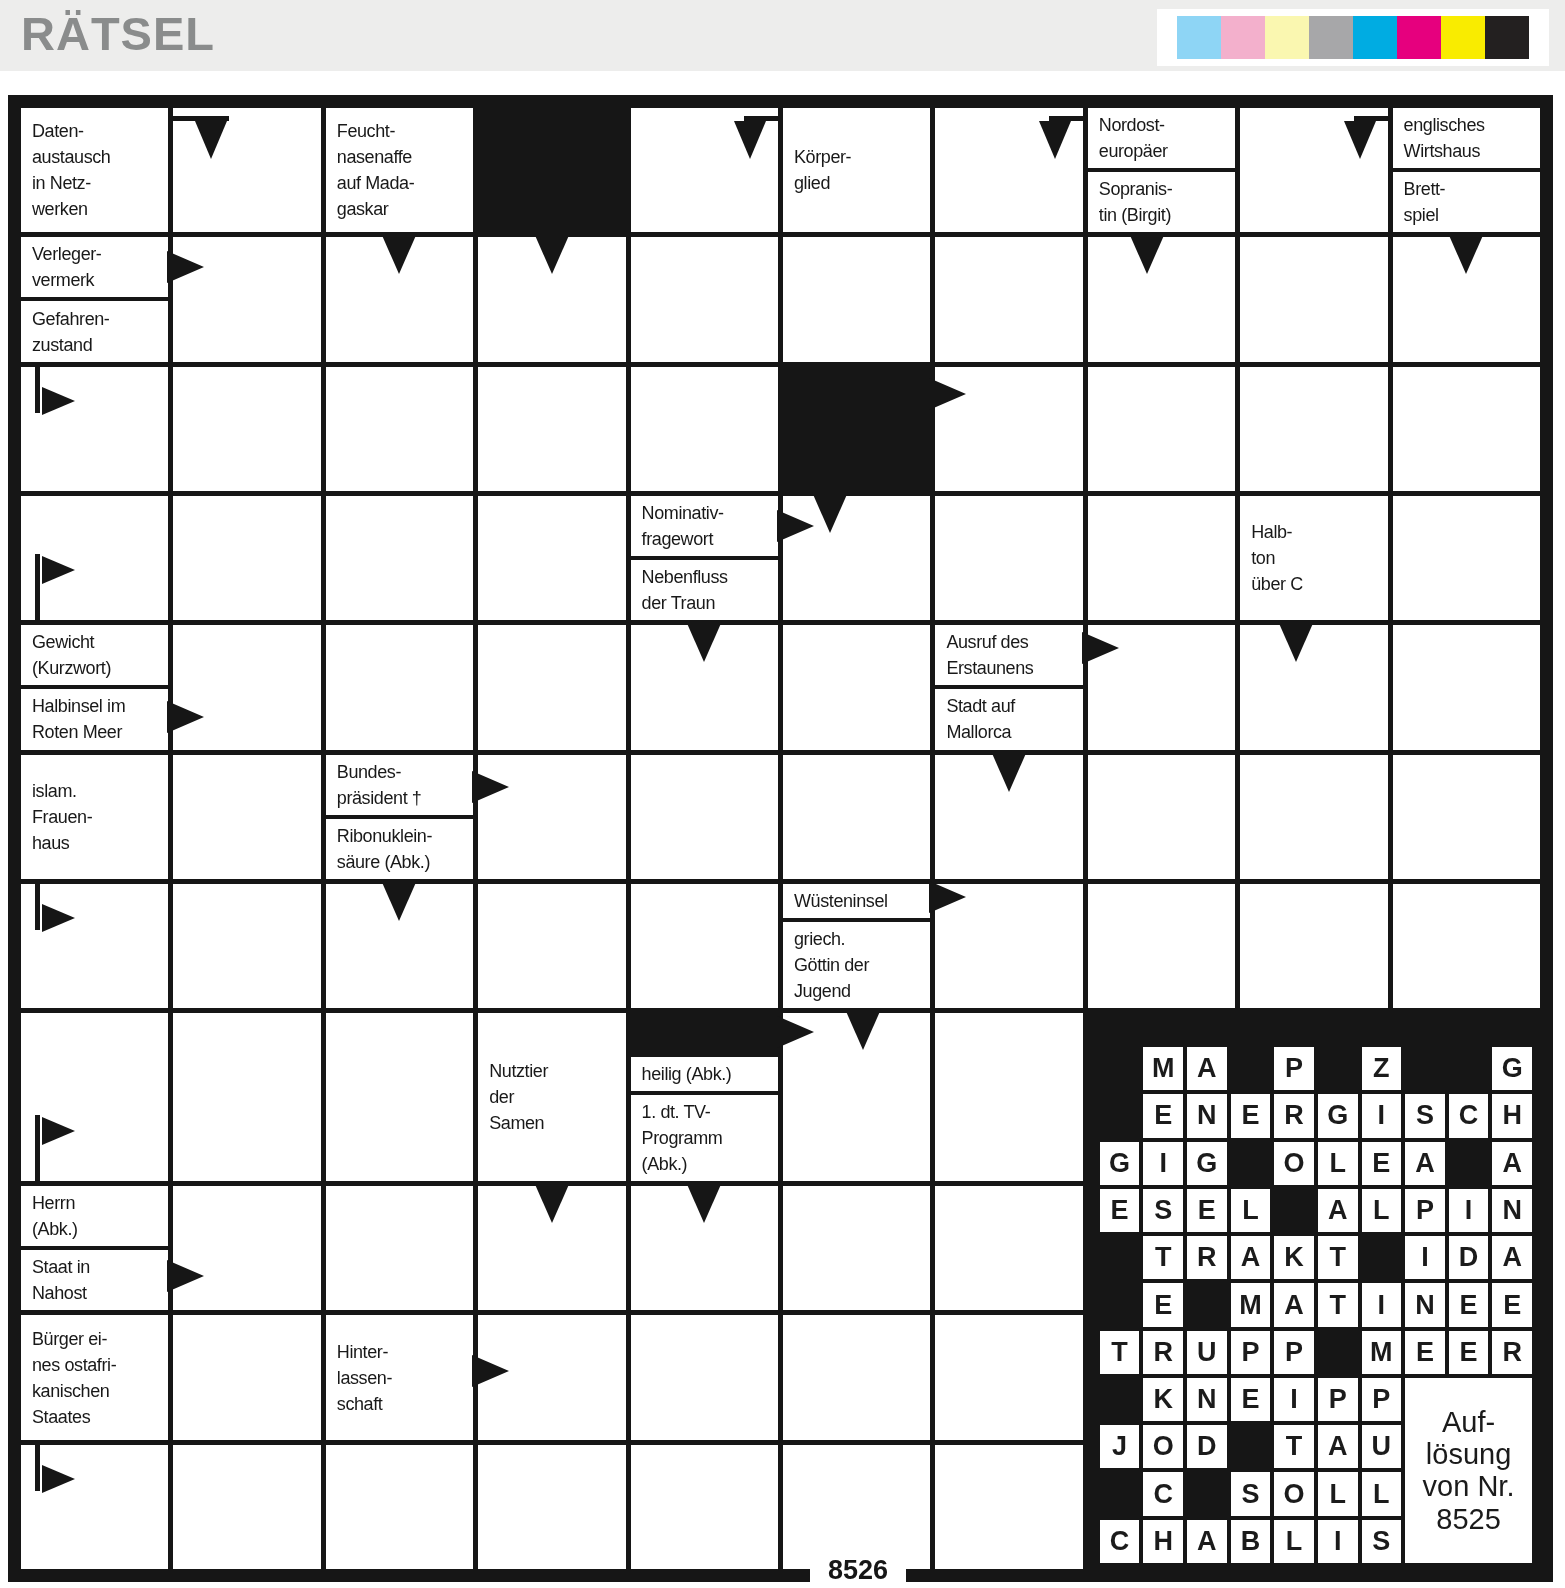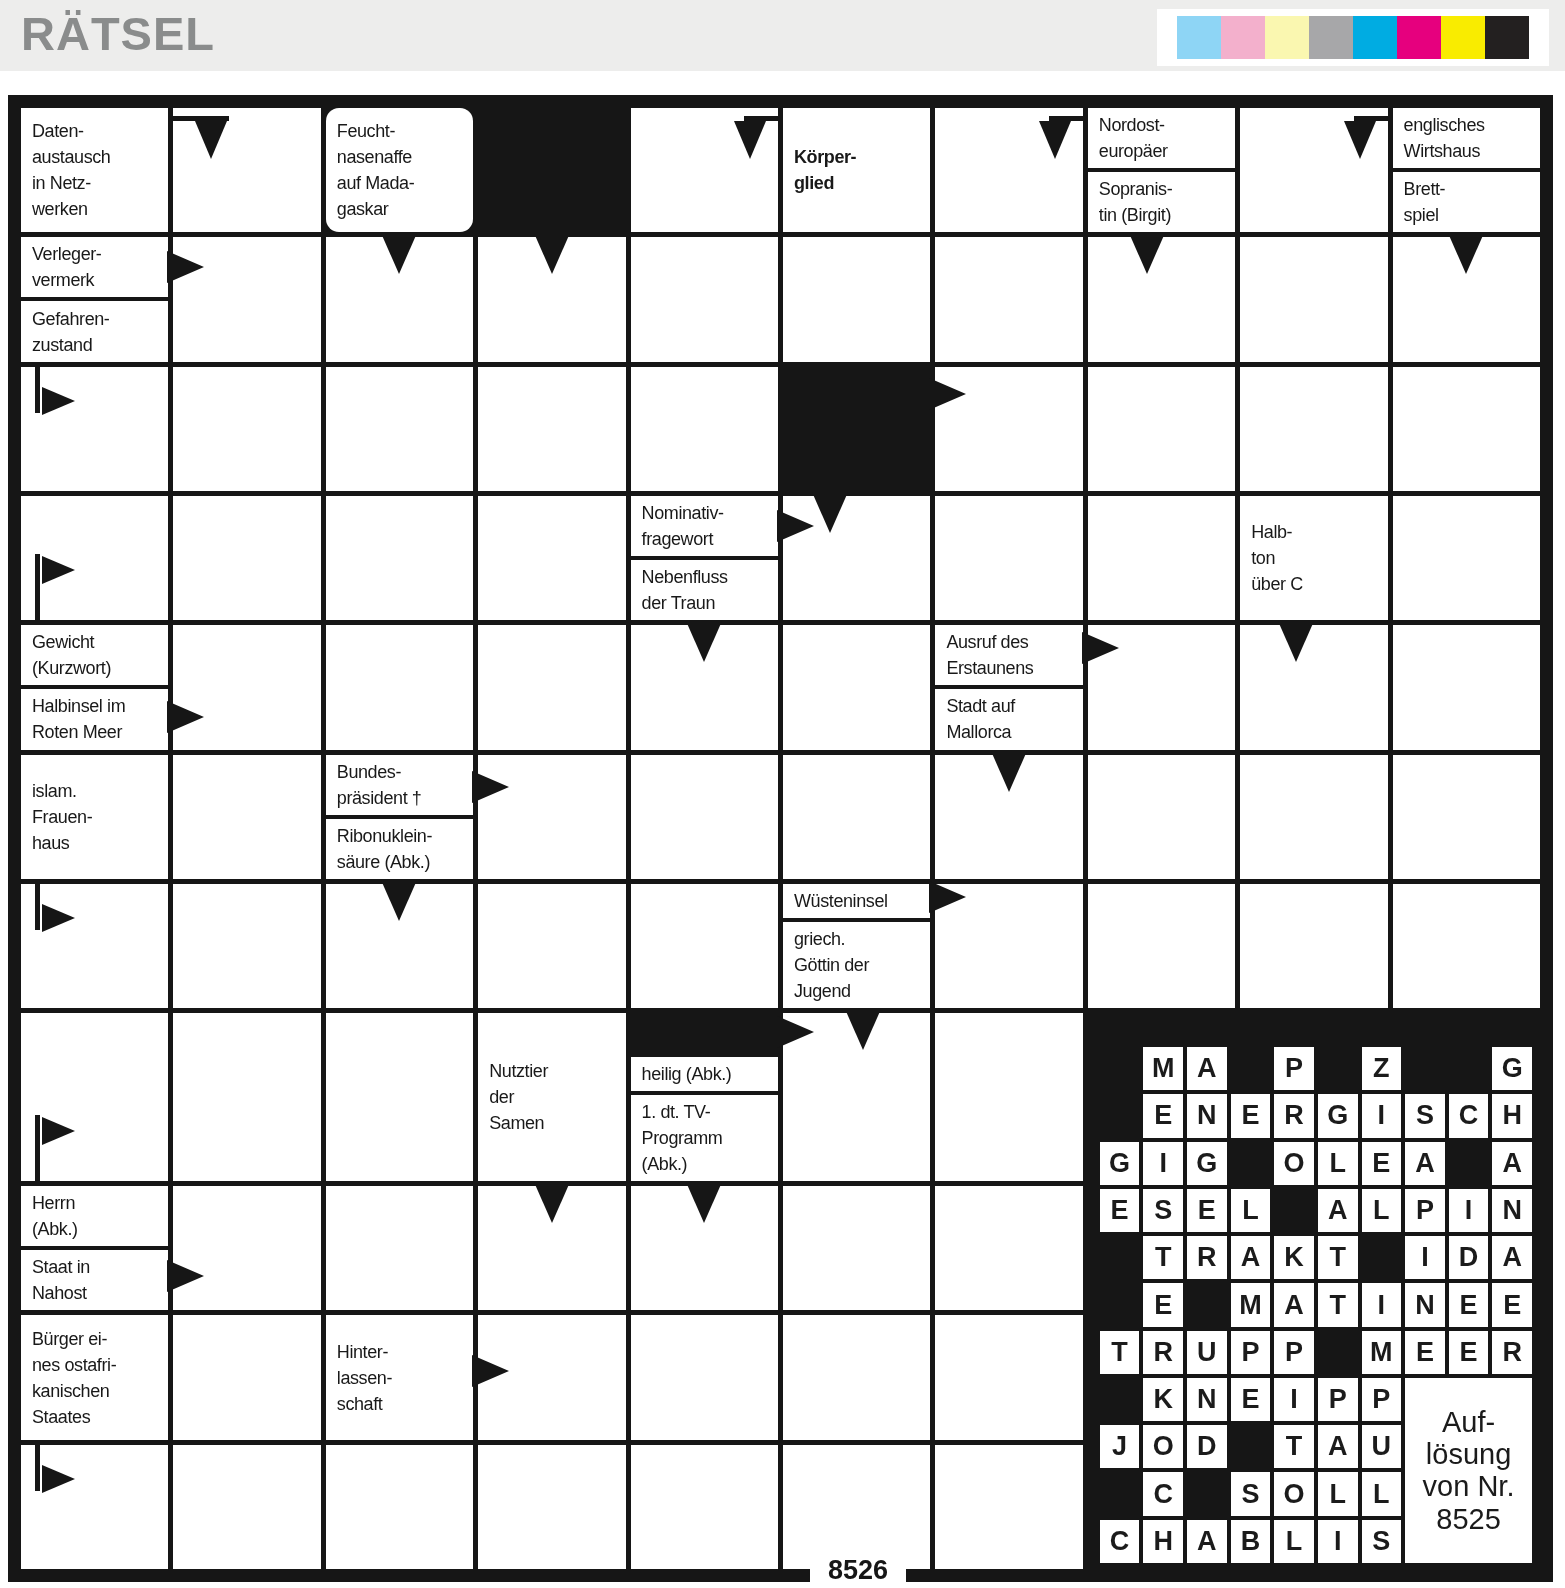--- a/index.html
+++ b/index.html
@@ -89,36 +89,36 @@
 in Netz-
 werken</div>
           </div>
         </div>
         <div class="cell" style="grid-area: 1 / 2;">
           <div class="bent bent-ld">
             <div class="bar"></div>
             <div class="tri-down"></div>
           </div>
         </div>
-        <div class="cell clue" style="grid-area: 1 / 3; border-radius: 13px;">
+        <div class="cell clue" style="grid-area: 1 / 3;">
           <div class="clue-box" style="flex: 4 1 0%;">
             <div class="clue-text">Feucht-
 nasenaffe
 auf Mada-
 gaskar</div>
           </div>
         </div>
         <div class="cell" style="grid-area: 1 / 5;">
           <div class="bent bent-rd">
             <div class="bar"></div>
             <div class="tri-down"></div>
           </div>
         </div>
         <div class="cell clue" style="grid-area: 1 / 6;">
-          <div class="clue-box" style="flex: 2 1 0%; font-weight: bold;">
+          <div class="clue-box" style="flex: 2 1 0%;">
             <div class="clue-text">Körper-
 glied</div>
           </div>
         </div>
         <div class="cell" style="grid-area: 1 / 7;">
           <div class="bent bent-rd">
             <div class="bar"></div>
             <div class="tri-down"></div>
           </div>
         </div>

